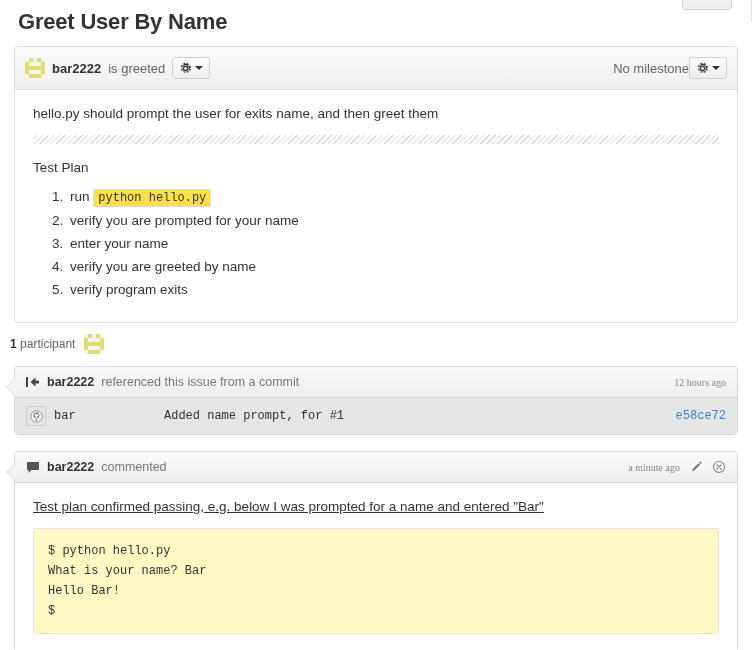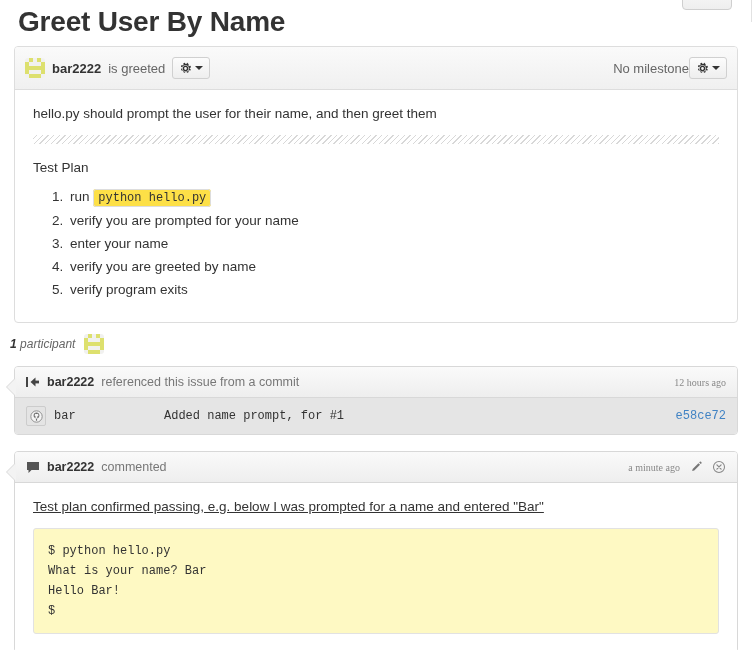--- a/index.html
+++ b/index.html
@@ -40,21 +40,21 @@
     position: absolute;
     right: 0;
     top: 0;
     width: 1px;
     height: 22px;
     background: #e2e2e2;
   }
 
   
   .issue-title {
-    font-size: 28px;
+    font-size: 22px;
     font-weight: bold;
     color: #333333;
     padding: 0 0 12px 18px;
     letter-spacing: -0.2px;
     line-height: 24px;
   }
 
   
   .issue-box {
     margin: 0 14px 0 14px;
@@ -168,21 +168,20 @@
   }
 
   
   .participants {
     padding: 11px 0 12px 10px;
     display: flex;
     align-items: center;
     gap: 9px;
     font-size: 12px;
     color: #666666;
-    font-style: italic;
   }
   .participants b { color: #333333; }
 
   
   .tl-box {
     margin: 0 14px 16px 14px;
     border: 1px solid #d8d8d8;
     border-radius: 4px;
     background: #ffffff;
     position: relative;
@@ -362,21 +361,21 @@
               <path fill="#333" d="M8 4.6a3.4 3.4 0 1 0 0 6.8 3.4 3.4 0 0 0 0-6.8zm0 5.1a1.7 1.7 0 1 1 0-3.4 1.7 1.7 0 0 1 0 3.4z"></path>
               <path fill="#333" d="M14.4 9.1l-1.2-.5a5.6 5.6 0 0 0 0-1.2l1.2-.5a.5.5 0 0 0 .3-.6l-.5-1.3a.5.5 0 0 0-.6-.3l-1.2.4a5.4 5.4 0 0 0-.9-.9l.4-1.2a.5.5 0 0 0-.3-.6L10.3 1a.5.5 0 0 0-.6.3l-.5 1.2a5.6 5.6 0 0 0-1.2 0L7.5 1.3a.5.5 0 0 0-.6-.3l-1.3.5a.5.5 0 0 0-.3.6l.4 1.2c-.3.3-.6.6-.9.9l-1.2-.4a.5.5 0 0 0-.6.3L2.5 5.4a.5.5 0 0 0 .3.6l1.2.5a5.6 5.6 0 0 0 0 1.2l-1.2.5a.5.5 0 0 0-.3.6l.5 1.3a.5.5 0 0 0 .6.3l1.2-.4c.3.3.6.6.9.9l-.4 1.2a.5.5 0 0 0 .3.6l1.3.5a.5.5 0 0 0 .6-.3l.5-1.2a5.6 5.6 0 0 0 1.2 0l.5 1.2a.5.5 0 0 0 .6.3l1.3-.5a.5.5 0 0 0 .3-.6l-.4-1.2c.3-.3.6-.6.9-.9l1.2.4a.5.5 0 0 0 .6-.3l.5-1.3a.5.5 0 0 0-.3-.6zM8 12.1A4.1 4.1 0 1 1 8 3.9a4.1 4.1 0 0 1 0 8.2z"></path>
             </svg>
           </span>
           <span class="caret"></span>
         </span>
       </div>
     </div>
 
     <div class="issue-body">
-      <p>hello.py should prompt the user for their name, and then greet them</p>
+      <p>hello.py should prompt the user for exits name, and then greet them</p>
       <div class="hatch"></div>
       <p>Test Plan</p>
       <ol class="test-plan">
         <li>
           <span>run</span>
           <code class="inline">python hello.py</code>
         </li>
         <li>verify you are prompted for your name</li>
         <li>enter your name</li>
         <li>verify you are greeted by name</li>

